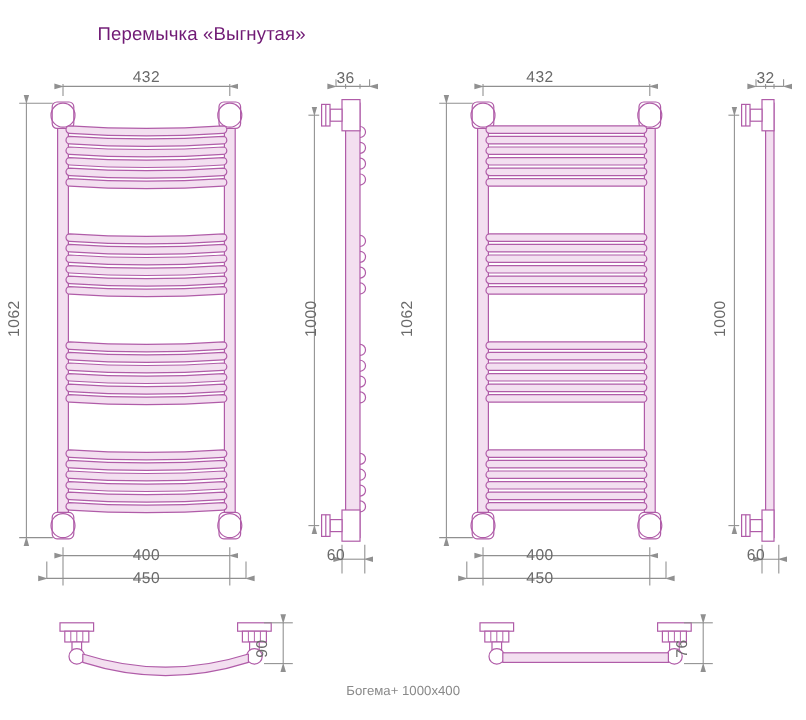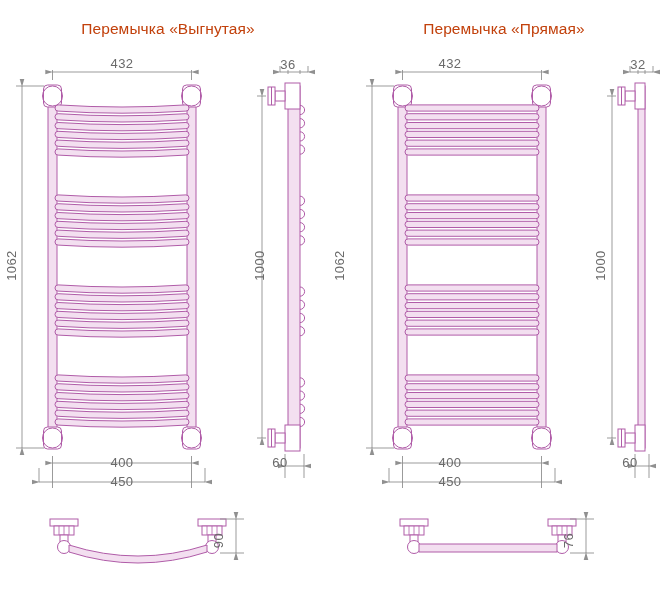--- a/index.html
+++ b/index.html
@@ -4,42 +4,41 @@
 <style>
   html,body{margin:0;padding:0;background:#ffffff;}
   body{
     width:672px;height:600px;position:relative;overflow:hidden;
     font-family:"Liberation Sans","DejaVu Sans",sans-serif;
     color:#5a5a5a;
   }
   .stage{position:absolute;inset:0;}
   svg.draw{position:absolute;left:0;top:0;width:672px;height:600px;}
   .title{
-    position:absolute;font-size:15.5px;color:#c2410c;
+    position:absolute;font-size:15.5px;color:#701a75;
     white-space:nowrap;text-align:center;letter-spacing:.1px;
   }
   #title-left{left:0;width:336px;top:20px;}
   #title-right{left:336px;width:336px;top:20px;}
   .dimtxt{
     position:absolute;font-size:13px;color:#6a6a6a;
     white-space:nowrap;text-align:center;letter-spacing:.4px;
   }
   .dimtxt.vert{transform-origin:50% 50%;transform:rotate(-90deg);}
   .caption{
     position:absolute;left:0;width:672px;top:570px;
     text-align:center;font-size:11px;color:#8a8a8a;white-space:nowrap;
   }
 </style>
 </head>
 <body>
 
 <div class="stage">
 
   <div class="title" id="title-left">Перемычка «Выгнутая»</div>
-  <div class="title" id="title-right">Перемычка «Прямая»</div>
 
   <svg class="draw" viewBox="0 0 672 600">
     <defs>
       <marker id="ar-s" markerWidth="9" markerHeight="7" refX="8" refY="3.5" orient="auto">
         <path d="M9,3.5 L0,0.9 L0,6.1 Z" fill="#909090"></path>
       </marker>
       <marker id="ar-e" markerWidth="9" markerHeight="7" refX="1" refY="3.5" orient="auto">
         <path d="M0,3.5 L9,0.9 L9,6.1 Z" fill="#909090"></path>
       </marker>
       <g id="g-dims"></g>
@@ -344,13 +343,14 @@
   <div class="dimtxt vert" style="left:314px;top:258px;width:50px;">1062</div>
   <div class="dimtxt" style="left:400px;top:455px;width:100px;">400</div>
   <div class="dimtxt" style="left:400px;top:474px;width:100px;">450</div>
 
   <div class="dimtxt" style="left:618px;top:57px;width:40px;">32</div>
   <div class="dimtxt vert" style="left:575px;top:258px;width:50px;">1000</div>
   <div class="dimtxt" style="left:615px;top:455px;width:30px;">60</div>
 
   <div class="dimtxt vert" style="left:548px;top:533px;width:40px;">76</div>
 
+  <div class="caption">Богема+ 1000x400</div>
 </div>
 
 </body></html>

